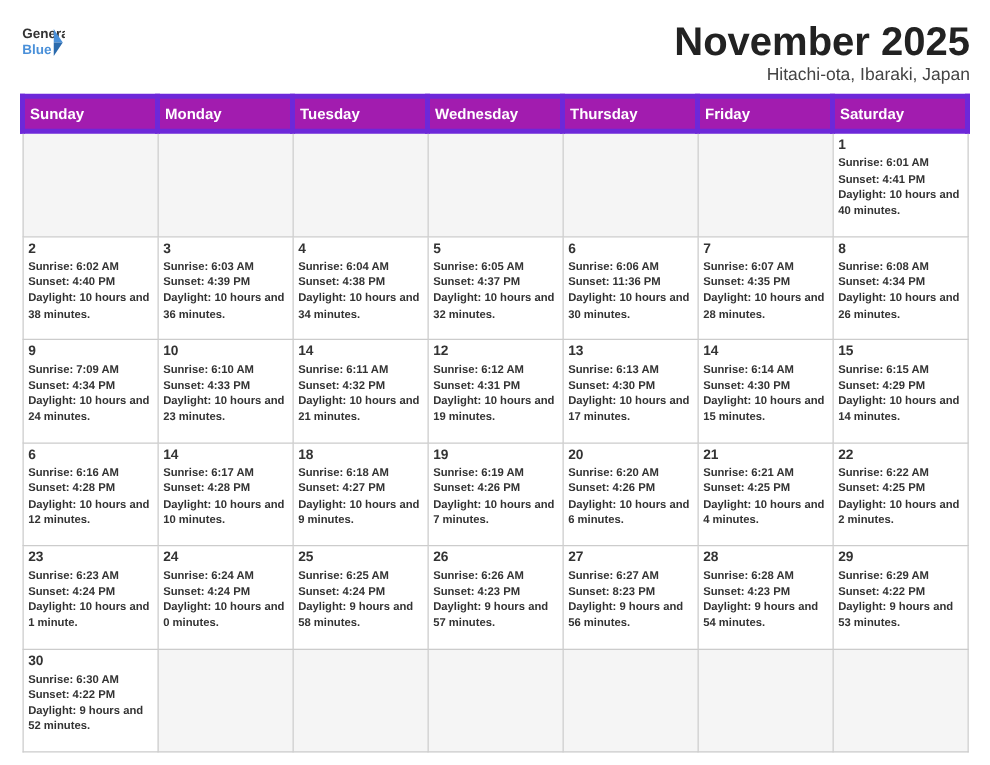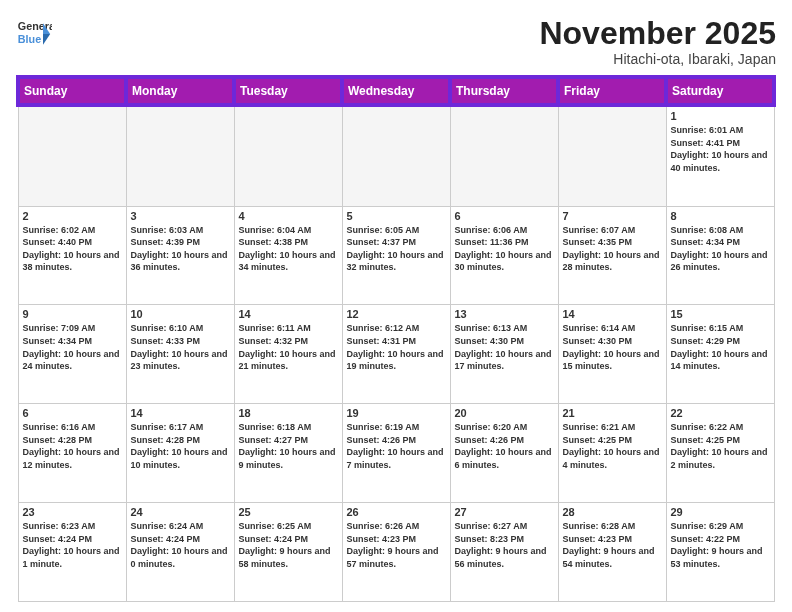--- a/index.html
+++ b/index.html
@@ -309,15 +309,29 @@
 Sunset: 4:23 PM
 Daylight: 9 hours and 54 minutes.</div>
           </td>
           <td>
             <span class="day-num">29</span>
             <div class="day-info">Sunrise: 6:29 AM
 Sunset: 4:22 PM
 Daylight: 9 hours and 53 minutes.</div>
           </td>
         </tr>
+        <tr>
+          <td>
+            <span class="day-num">30</span>
+            <div class="day-info">Sunrise: 6:30 AM
+Sunset: 4:22 PM
+Daylight: 9 hours and 52 minutes.</div>
+          </td>
+          <td class="last-row"></td>
+          <td class="last-row"></td>
+          <td class="last-row"></td>
+          <td class="last-row"></td>
+          <td class="last-row"></td>
+          <td class="last-row"></td>
+        </tr>
       </tbody>
   </table>
 </div>
 
 </body></html>

